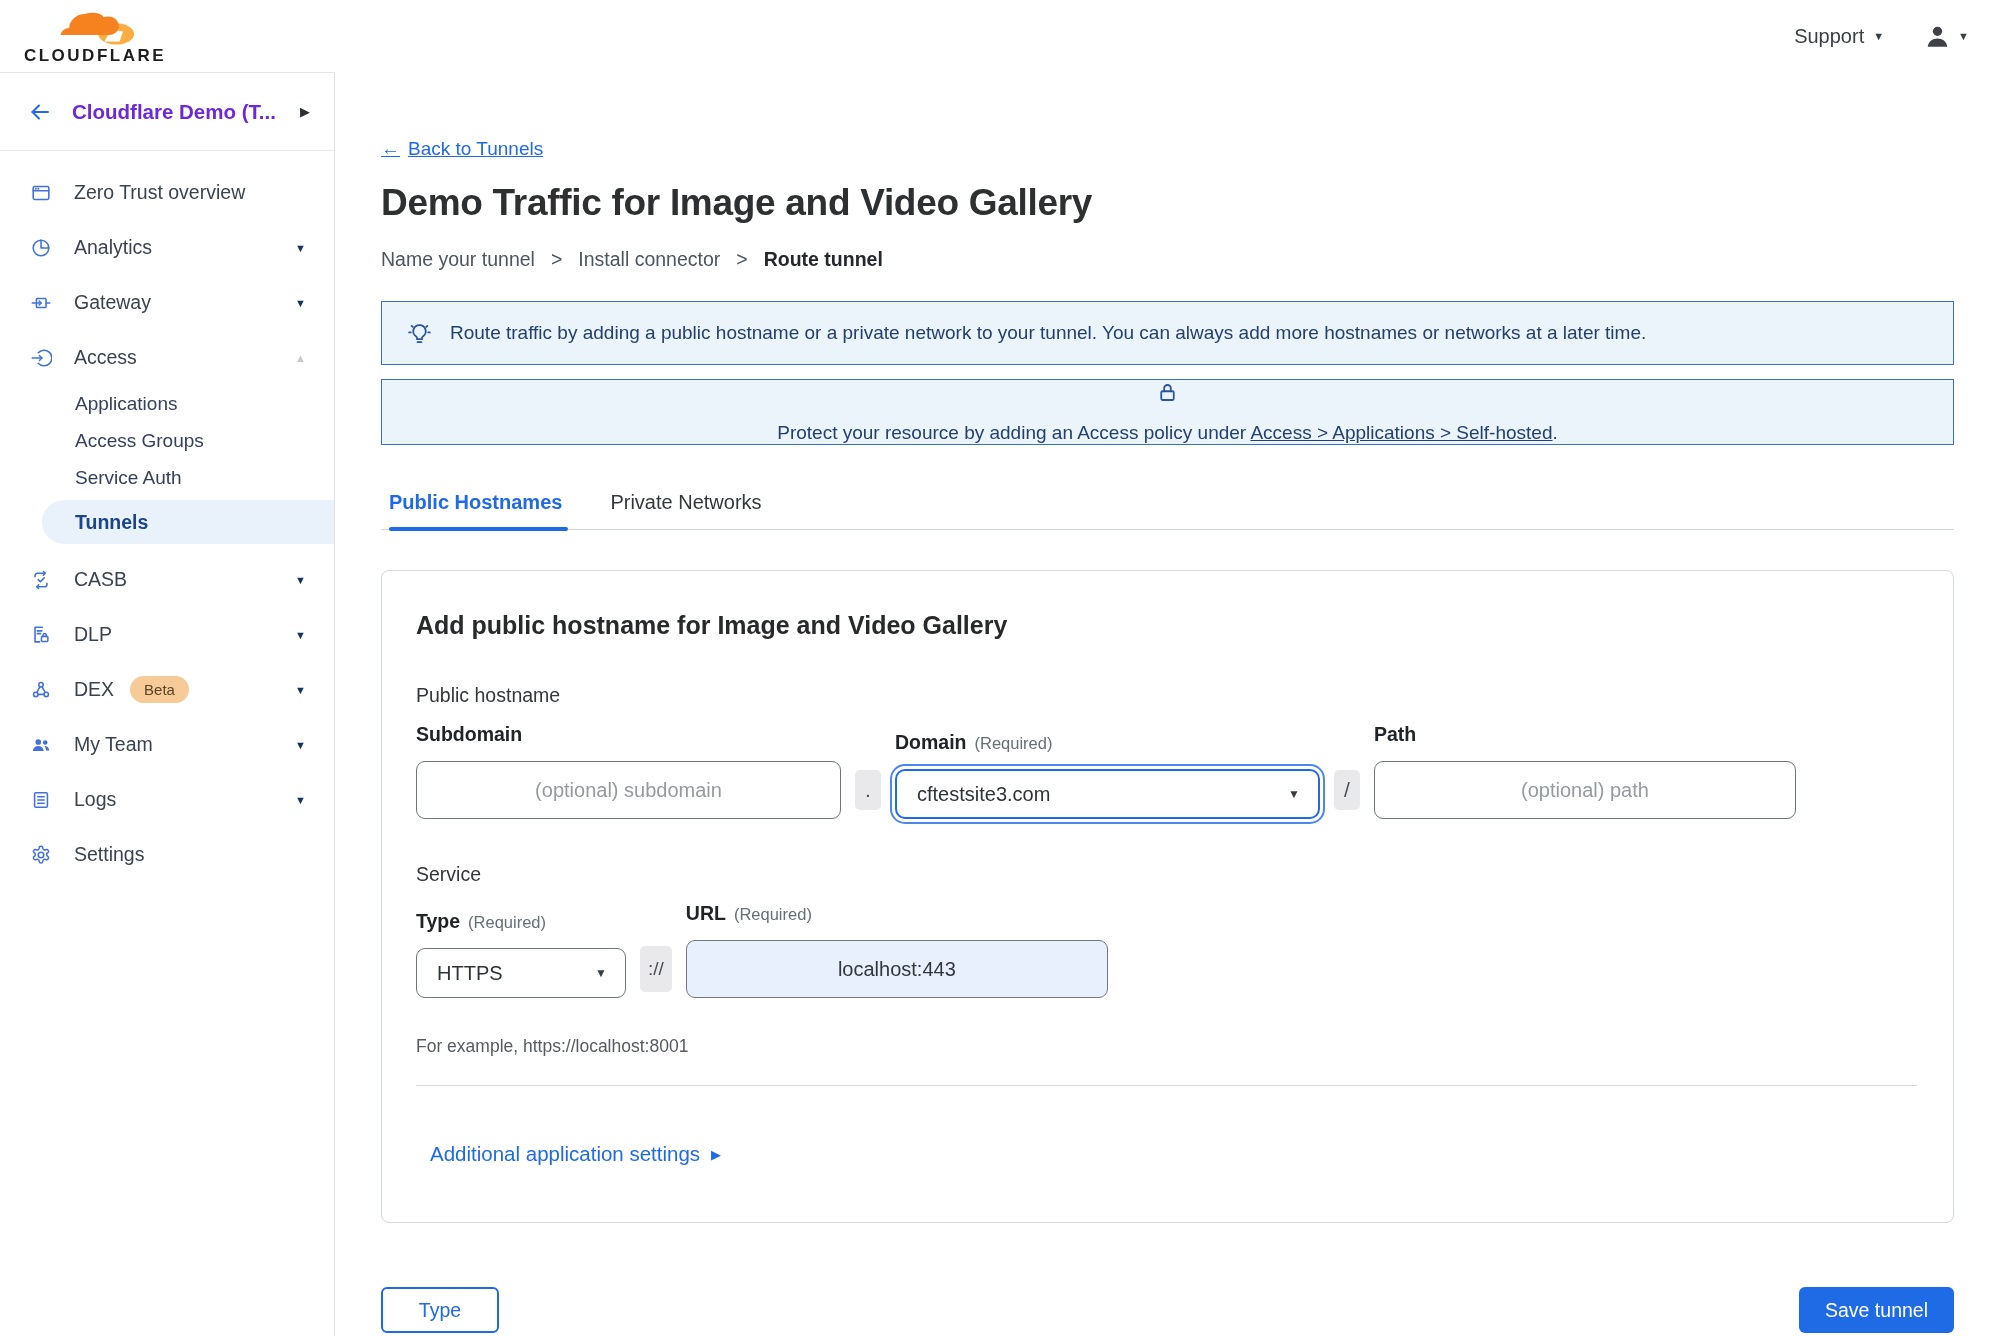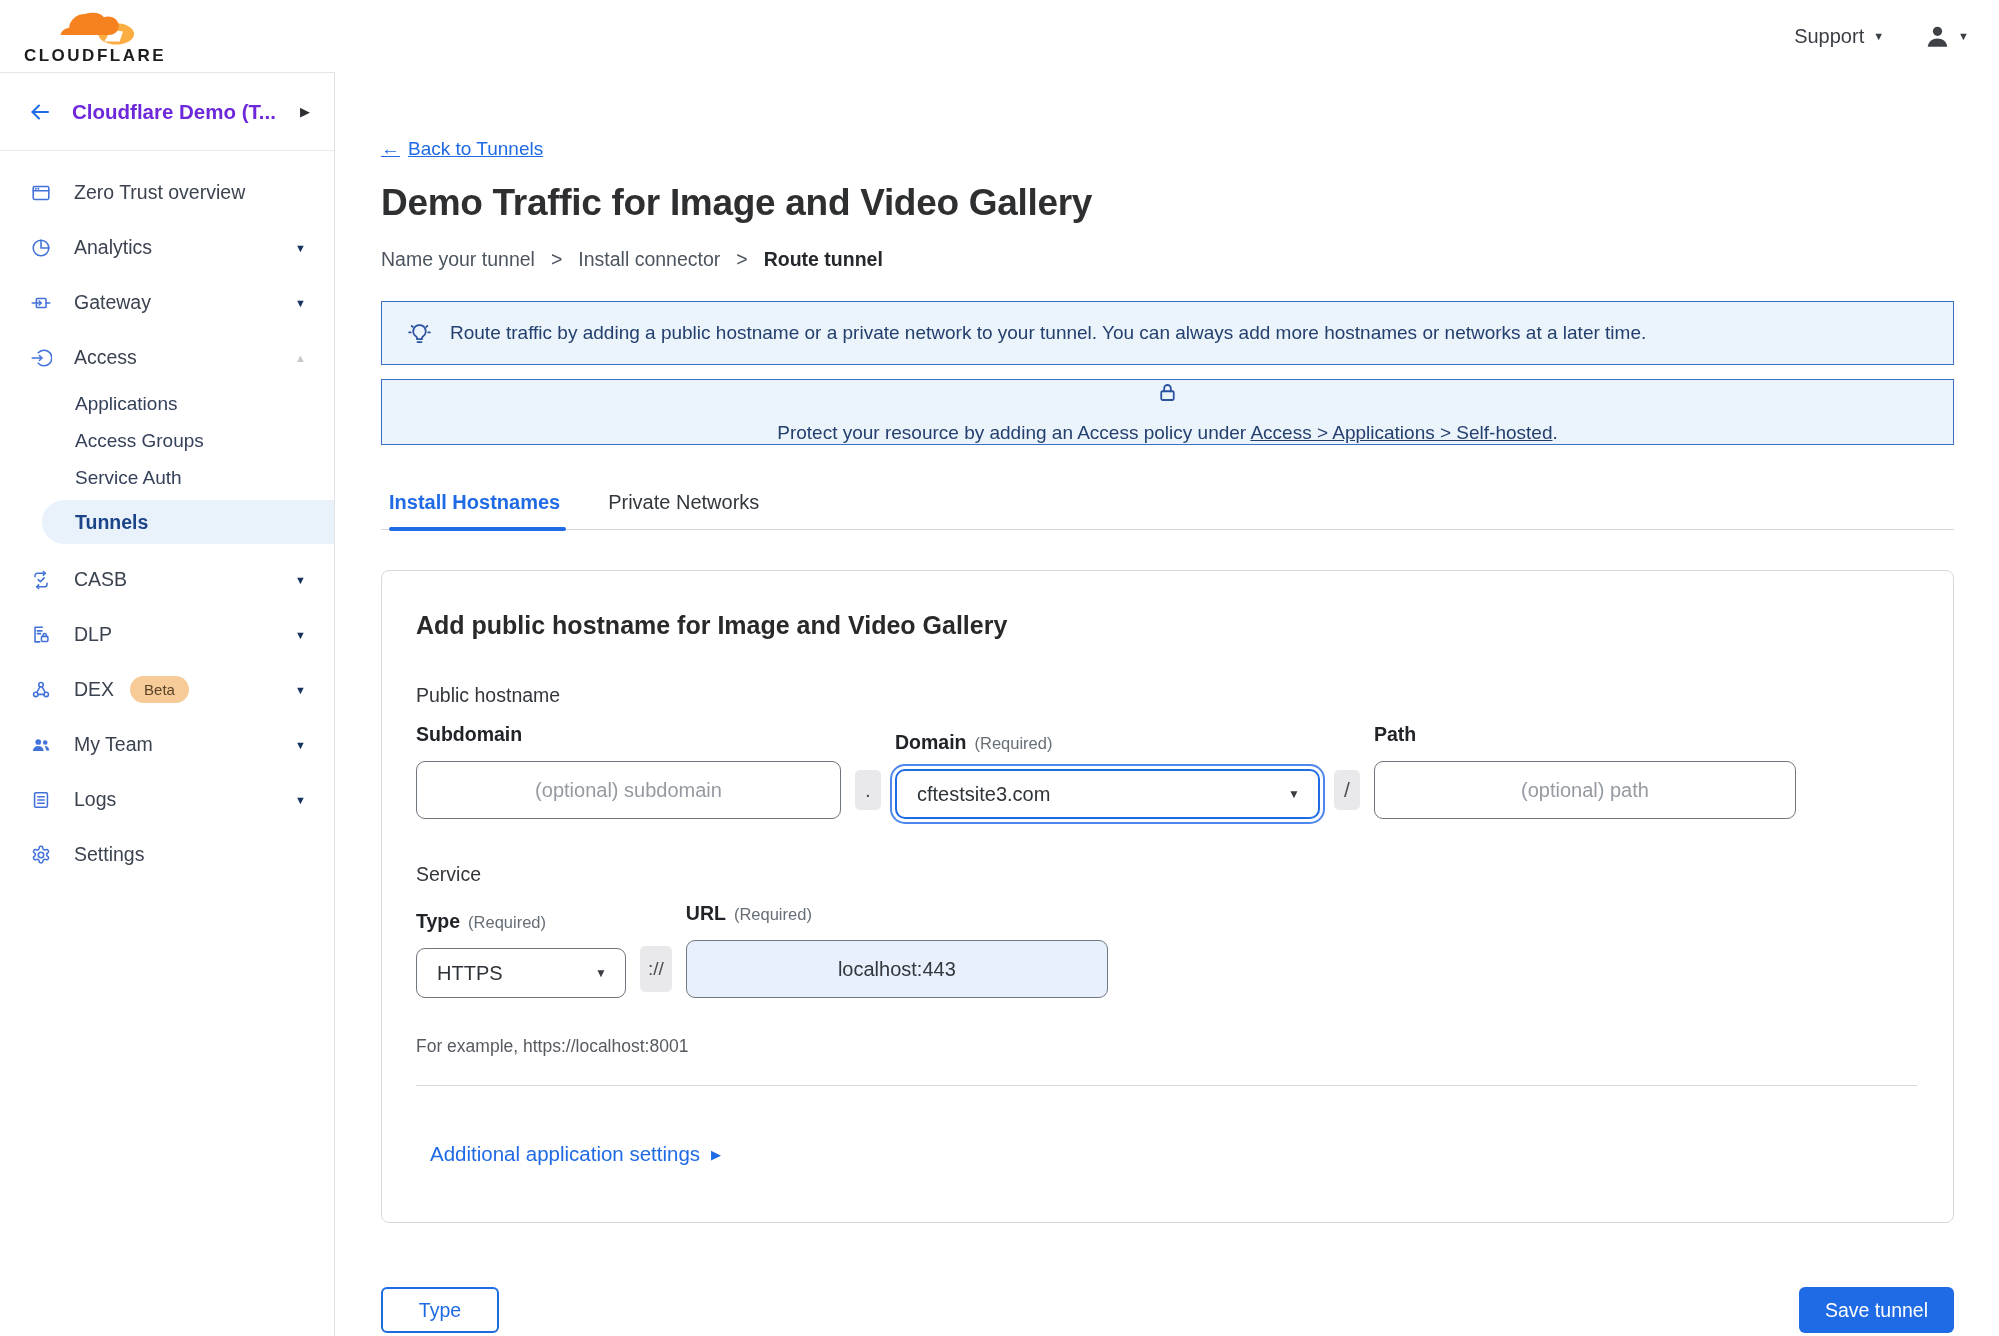--- a/index.html
+++ b/index.html
@@ -272,21 +272,21 @@
 
   <div class="banner">
     <svg width="25" height="25" viewBox="0 0 24 24" fill="none" stroke="#2A529E" stroke-width="1.7" stroke-linecap="round" stroke-linejoin="round">
       <rect x="6" y="10.8" width="12" height="8.4" rx="1.2"></rect>
         <path d="M8.8 10.8V8a3.2 3.2 0 0 1 6.4 0v2.8"></path>
     </svg>
     <span><span>Protect your resource by adding an Access policy under</span> <span class="banner-link">Access &gt; Applications &gt; Self-hosted</span><span>.</span></span>
   </div>
 
   <div class="tabs">
-    <div class="tab active">Install Hostnames</div>
+    <div class="tab active">Public Hostnames</div>
     <div class="tab">Private Networks</div>
   </div>
 
   <div class="card">
     <div class="card-heading">Add public hostname for Image and Video Gallery</div>
 
     <div class="section-label">Public hostname</div>
 
     <div class="field-row">
       <div class="col-subdomain">

